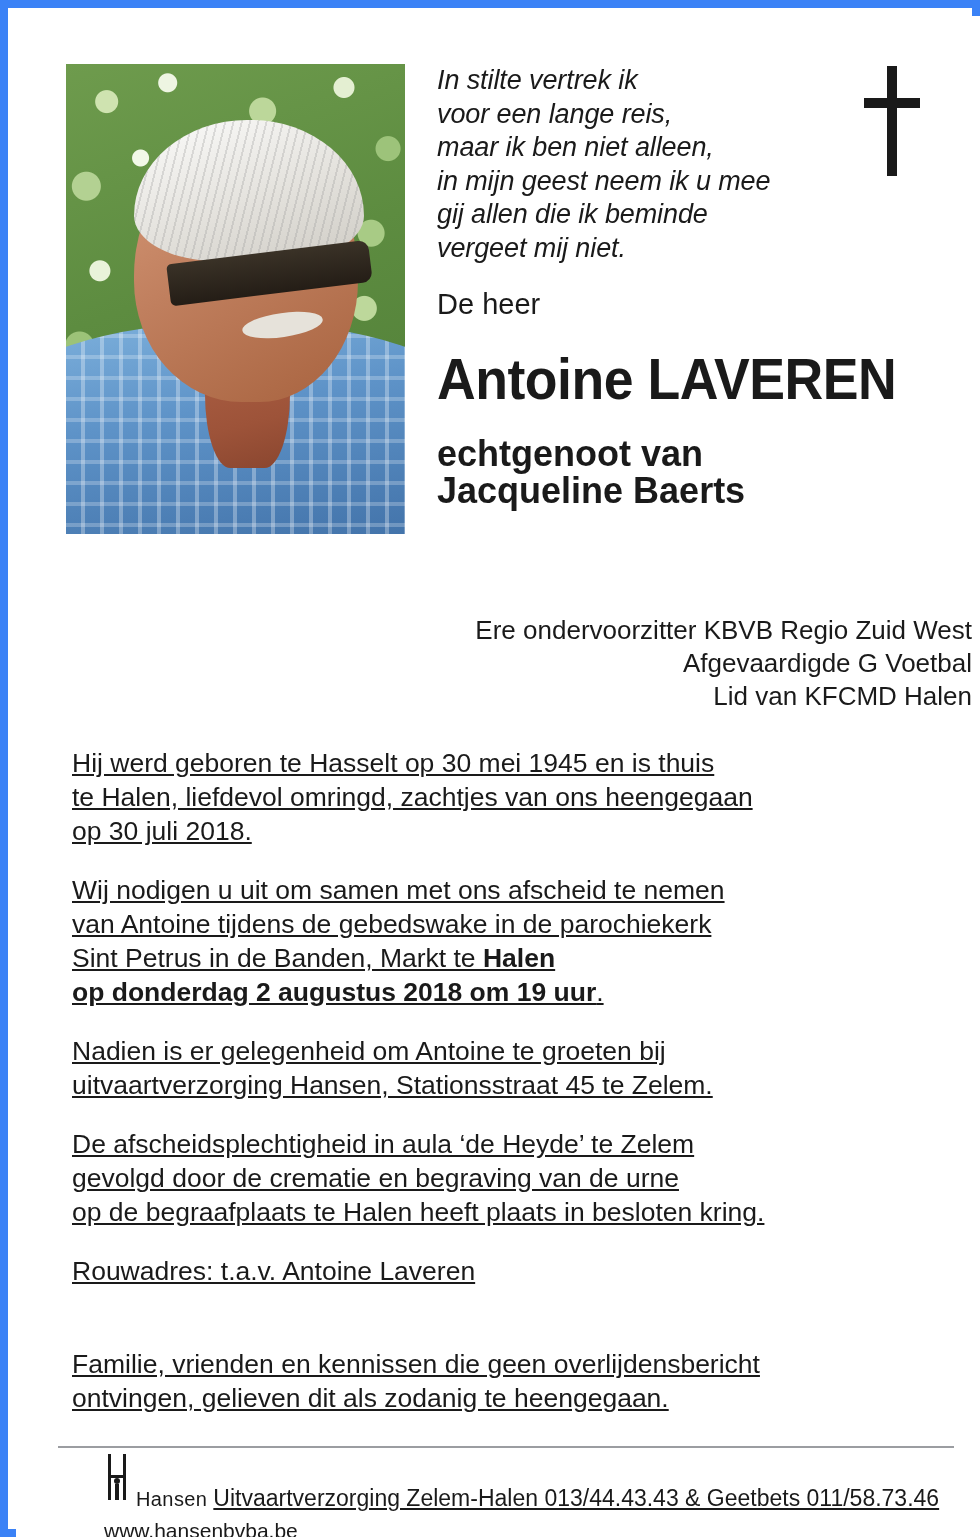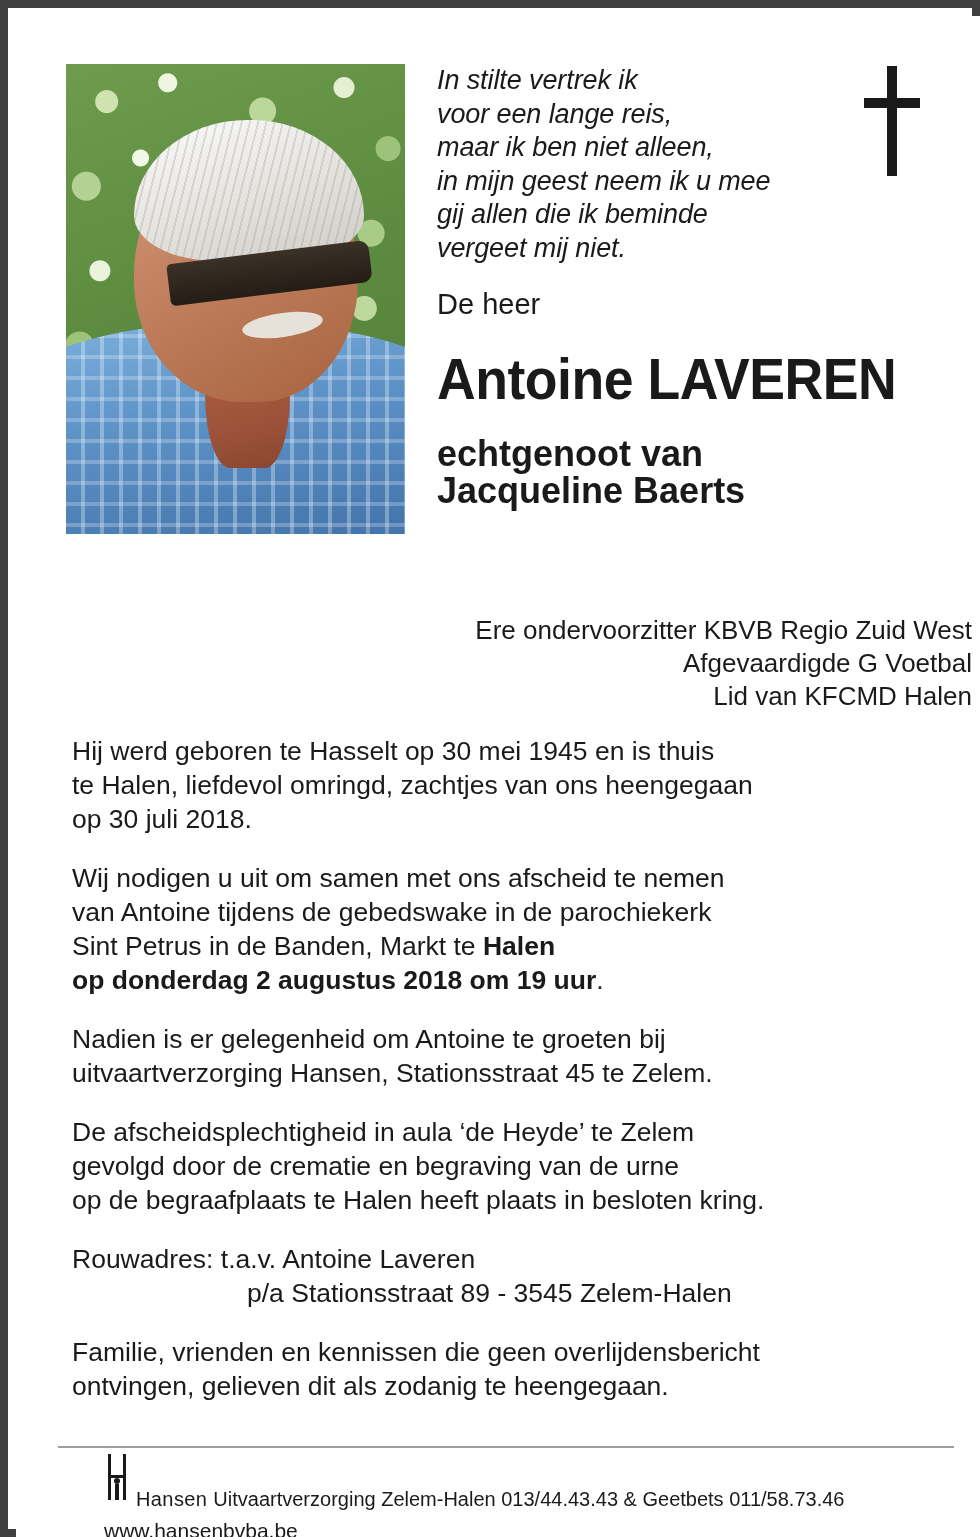--- a/index.html
+++ b/index.html
@@ -16,21 +16,21 @@
     overflow: hidden;
   }
 
   .card-frame {
     position: absolute;
     left: 0;
     top: 0;
     width: 980px;
     height: 1537px;
     box-sizing: border-box;
-    border: 8px solid #404040;
+    border: 8px solid #3b82f6;
     background: #ffffff;
   }
 
   .card-inner {
     position: absolute;
     left: 8px;
     top: 8px;
     width: 964px;
     height: 1521px;
     background: #ffffff;
@@ -212,22 +212,23 @@
   
   .body-col {
     position: absolute;
     left: 56px;
     top: 718px;
     width: 860px;
   }
   .para {
     font-size: 26.5px;
     line-height: 34px;
-    margin: 0 0 25px 0;
+    margin: 12px 0 25px 0;
     white-space: pre-line;
+    text-decoration: underline;
   }
   .para b { font-weight: bold; }
   .para .indent { display: inline-block; width: 175px; }
 
   
   .footer-rule {
     position: absolute;
     left: 42px;
     top: 1430px;
     width: 896px;
@@ -287,23 +288,24 @@
     height: 16px;
     background: #1a1a1a;
   }
   .logo-word {
     font-size: 20px;
     line-height: 30px;
     letter-spacing: 0.4px;
     color: #1a1a1a;
   }
   .footer-text {
-    font-size: 20px;
+    font-size: 23px;
     line-height: 30px;
     color: #1a1a1a;
+    text-decoration: underline;
   }
   .footer-web {
     font-size: 21px;
     line-height: 30px;
     margin-top: 2px;
     color: #1a1a1a;
   }
 </style>
 </head>
 <body>
@@ -352,21 +354,21 @@
 van Antoine tijdens de gebedswake in de parochiekerk
 Sint Petrus in de Banden, Markt te </span><b>Halen</b><br><b>op donderdag 2 augustus 2018 om 19 uur</b><span>.</span></p>
 
       <p class="para">Nadien is er gelegenheid om Antoine te groeten bij
 uitvaartverzorging Hansen, Stationsstraat 45 te Zelem.</p>
 
       <p class="para">De afscheidsplechtigheid in aula ‘de Heyde’ te Zelem
 gevolgd door de crematie en begraving van de urne
 op de begraafplaats te Halen heeft plaats in besloten kring.</p>
 
-      <p class="para"><span>Rouwadres: t.a.v. Antoine Laveren</span><br><span class="indent"></span><span>p/a Stationsstraat 89 - 3545 Zelem-Halen</span></p>
+      <p class="para"><span>Rouwadres: t.a.v. Antoine Laveren</span><br><span class="indent"></span></p>
 
       <p class="para">Familie, vrienden en kennissen die geen overlijdensbericht
 ontvingen, gelieven dit als zodanig te heengegaan.</p>
     </div>
 
     <div class="footer-rule"></div>
     <div class="footer">
       <div class="footer-line1">
         <span class="logo-mark">
           <span class="bar-l"></span>

